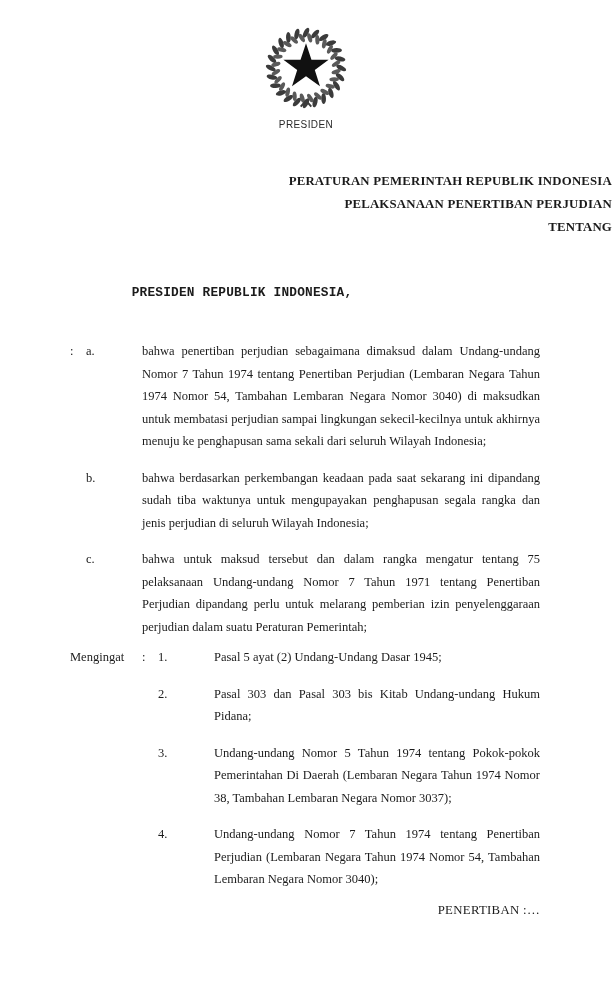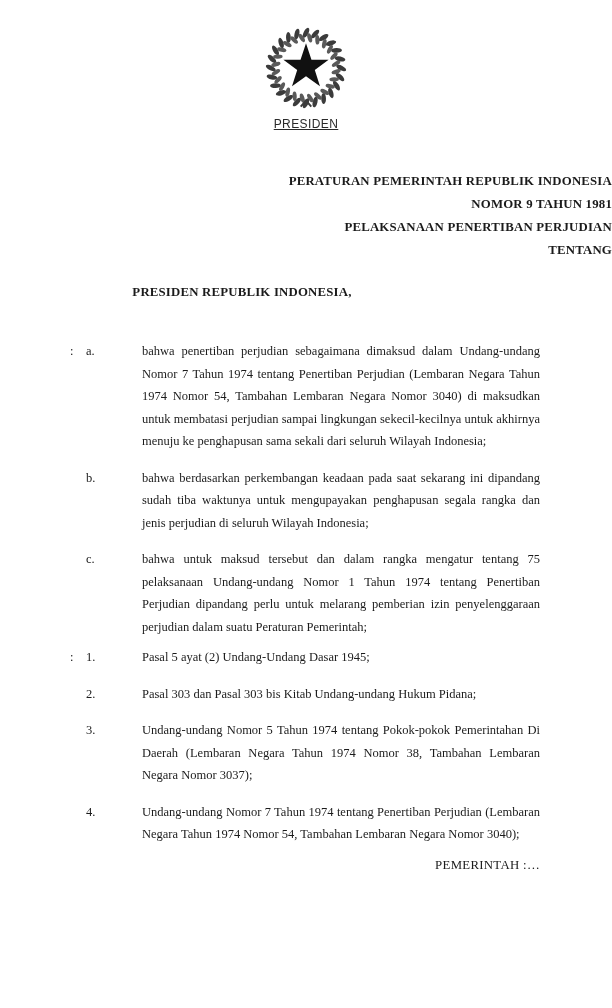--- a/index.html
+++ b/index.html
@@ -9,32 +9,32 @@
     -webkit-font-smoothing:antialiased;
   }
   .page { position:relative; width:612px; height:1008px; background:#fff; overflow:hidden; }
 
   
   .seal { position:absolute; top:24px; left:0; width:612px; text-align:center; }
   .seal svg { display:block; margin:0 auto; }
   .seal-caption {
     margin-top:7px;
     font-family:"Liberation Sans", sans-serif;
-    font-size:12px; line-height:11px; letter-spacing:0.4px; color:#2a2a2a;text-decoration:underline;
+    font-size:10px; line-height:11px; letter-spacing:0.4px; color:#2a2a2a;
   }
 
   
   .title-block {
     position:absolute; top:170px; left:0; width:612px;
     text-align:right; font-weight:bold; font-size:12.8px; line-height:23px;
     letter-spacing:0.2px;
   }
   .salutation {
     position:absolute; top:285px; left:0; width:484px;
-    text-align:center; font-weight:bold; font-size:12.8px; letter-spacing:0.2px;
+    text-align:center; font-weight:bold; font-size:12.8px; letter-spacing:0.2px;font-family:Liberation Mono, monospace;
   }
 
   
   .content { position:absolute; top:340px; left:70px; width:470px; font-size:12.5px; line-height:22.5px; }
   .section { display:flex; margin-bottom:8px; }
   .section-label { width:72px; flex:none; }
   .section-colon { width:16px; flex:none; }
   .items { flex:1; min-width:0; }
   .item { display:flex; margin-bottom:14px; }
   .item:last-child { margin-bottom:0; }
@@ -111,21 +111,20 @@
       <path d="M44 94 L50 87 L56 94" fill="none" stroke="#3b3b3b" stroke-width="2.2"></path>
       <polygon points="50,22 56.2,40.5 75.7,40.7 60,52.2 65.9,70.8 50,59.5 34.1,70.8 40,52.2 24.3,40.7 43.8,40.5" fill="#111"></polygon>
     </svg>
     <div class="seal-caption">
       <div>PRESIDEN</div>
     </div>
   </div>
 
   <div class="title-block">
     <div>PERATURAN PEMERINTAH REPUBLIK INDONESIA</div>
-    <div>NOMOR 9 TAHUN 1981</div>
     <div>PELAKSANAAN PENERTIBAN PERJUDIAN</div>
     <div>TENTANG</div>
   </div>
 
   <div class="salutation">PRESIDEN REPUBLIK INDONESIA,</div>
 
   <div class="content">
 
     <div class="section">
       <div class="section-colon">:</div>
@@ -133,26 +132,27 @@
         <div class="item">
           <div class="marker">a.</div>
           <div class="itext">bahwa penertiban perjudian sebagaimana dimaksud dalam Undang-undang Nomor 7 Tahun 1974 tentang Penertiban Perjudian (Lembaran Negara Tahun 1974 Nomor 54, Tambahan Lembaran Negara Nomor 3040) di maksudkan untuk membatasi perjudian sampai lingkungan sekecil-kecilnya untuk akhirnya menuju ke penghapusan sama sekali dari seluruh Wilayah Indonesia;</div>
         </div>
         <div class="item">
           <div class="marker">b.</div>
           <div class="itext">bahwa berdasarkan perkembangan keadaan pada saat sekarang ini dipandang sudah tiba waktunya untuk mengupayakan penghapusan segala rangka dan jenis perjudian di seluruh Wilayah Indonesia;</div>
         </div>
         <div class="item">
           <div class="marker">c.</div>
-          <div class="itext">bahwa untuk maksud tersebut dan dalam rangka mengatur tentang 75 pelaksanaan Undang-undang Nomor 1 Tahun 1974 tentang Penertiban Perjudian dipandang perlu untuk melarang pemberian izin penyelenggaraan perjudian dalam suatu Peraturan Pemerintah;</div>
+          <div class="itext">bahwa untuk maksud tersebut dan dalam rangka mengatur tentang 75 pelaksanaan Undang-undang Nomor 7 Tahun 1971 tentang Penertiban Perjudian dipandang perlu untuk melarang pemberian izin penyelenggaraan perjudian dalam suatu Peraturan Pemerintah;</div>
         </div>
       </div>
     </div>
 
     <div class="section">
+      <div class="section-label">Mengingat</div>
       <div class="section-colon">:</div>
       <div class="items">
         <div class="item">
           <div class="marker">1.</div>
           <div class="itext">Pasal 5 ayat (2) Undang-Undang Dasar 1945;</div>
         </div>
         <div class="item">
           <div class="marker">2.</div>
           <div class="itext">Pasal 303 dan Pasal 303 bis Kitab Undang-undang Hukum Pidana;</div>
         </div>
@@ -160,16 +160,16 @@
           <div class="marker">3.</div>
           <div class="itext">Undang-undang Nomor 5 Tahun 1974 tentang Pokok-pokok Pemerintahan Di Daerah (Lembaran Negara Tahun 1974 Nomor 38, Tambahan Lembaran Negara Nomor 3037);</div>
         </div>
         <div class="item">
           <div class="marker">4.</div>
           <div class="itext">Undang-undang Nomor 7 Tahun 1974 tentang Penertiban Perjudian (Lembaran Negara Tahun 1974 Nomor 54, Tambahan Lembaran Negara Nomor 3040);</div>
         </div>
       </div>
     </div>
 
-    <div class="closing">PEMERINTAH :…</div>
+    <div class="closing">PENERTIBAN :…</div>
   </div>
 
 </div>
 
 </body></html>

